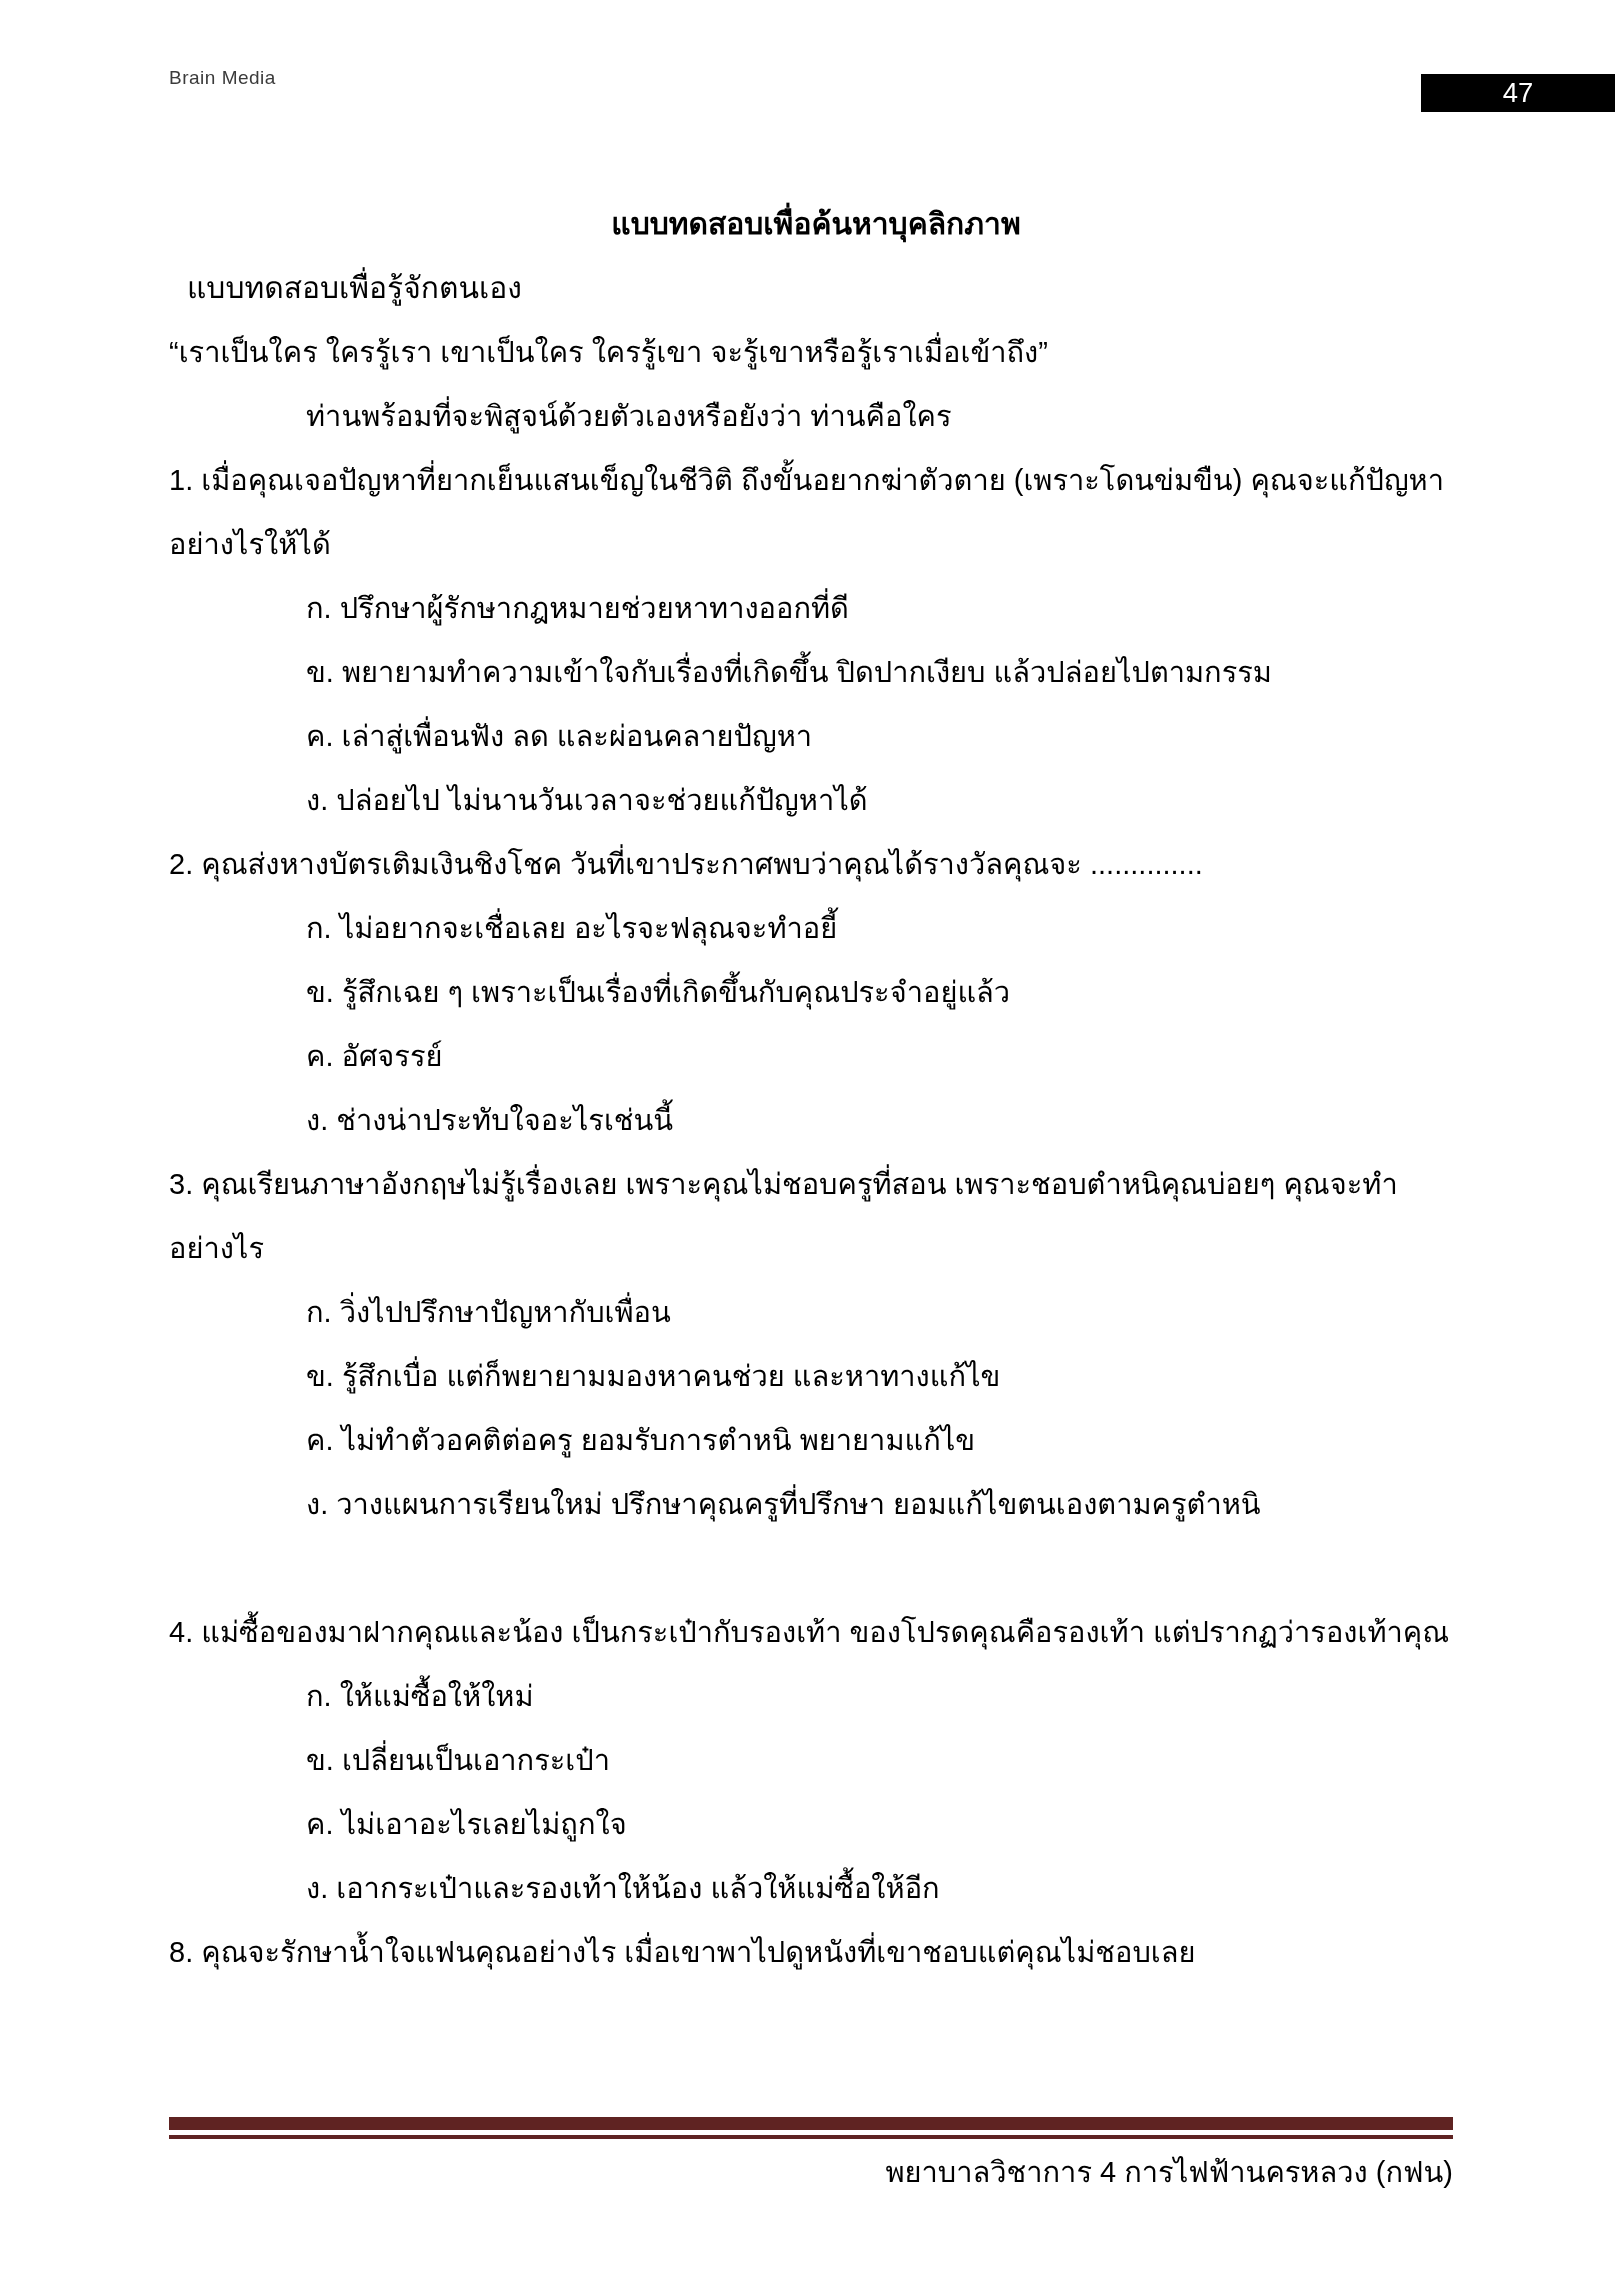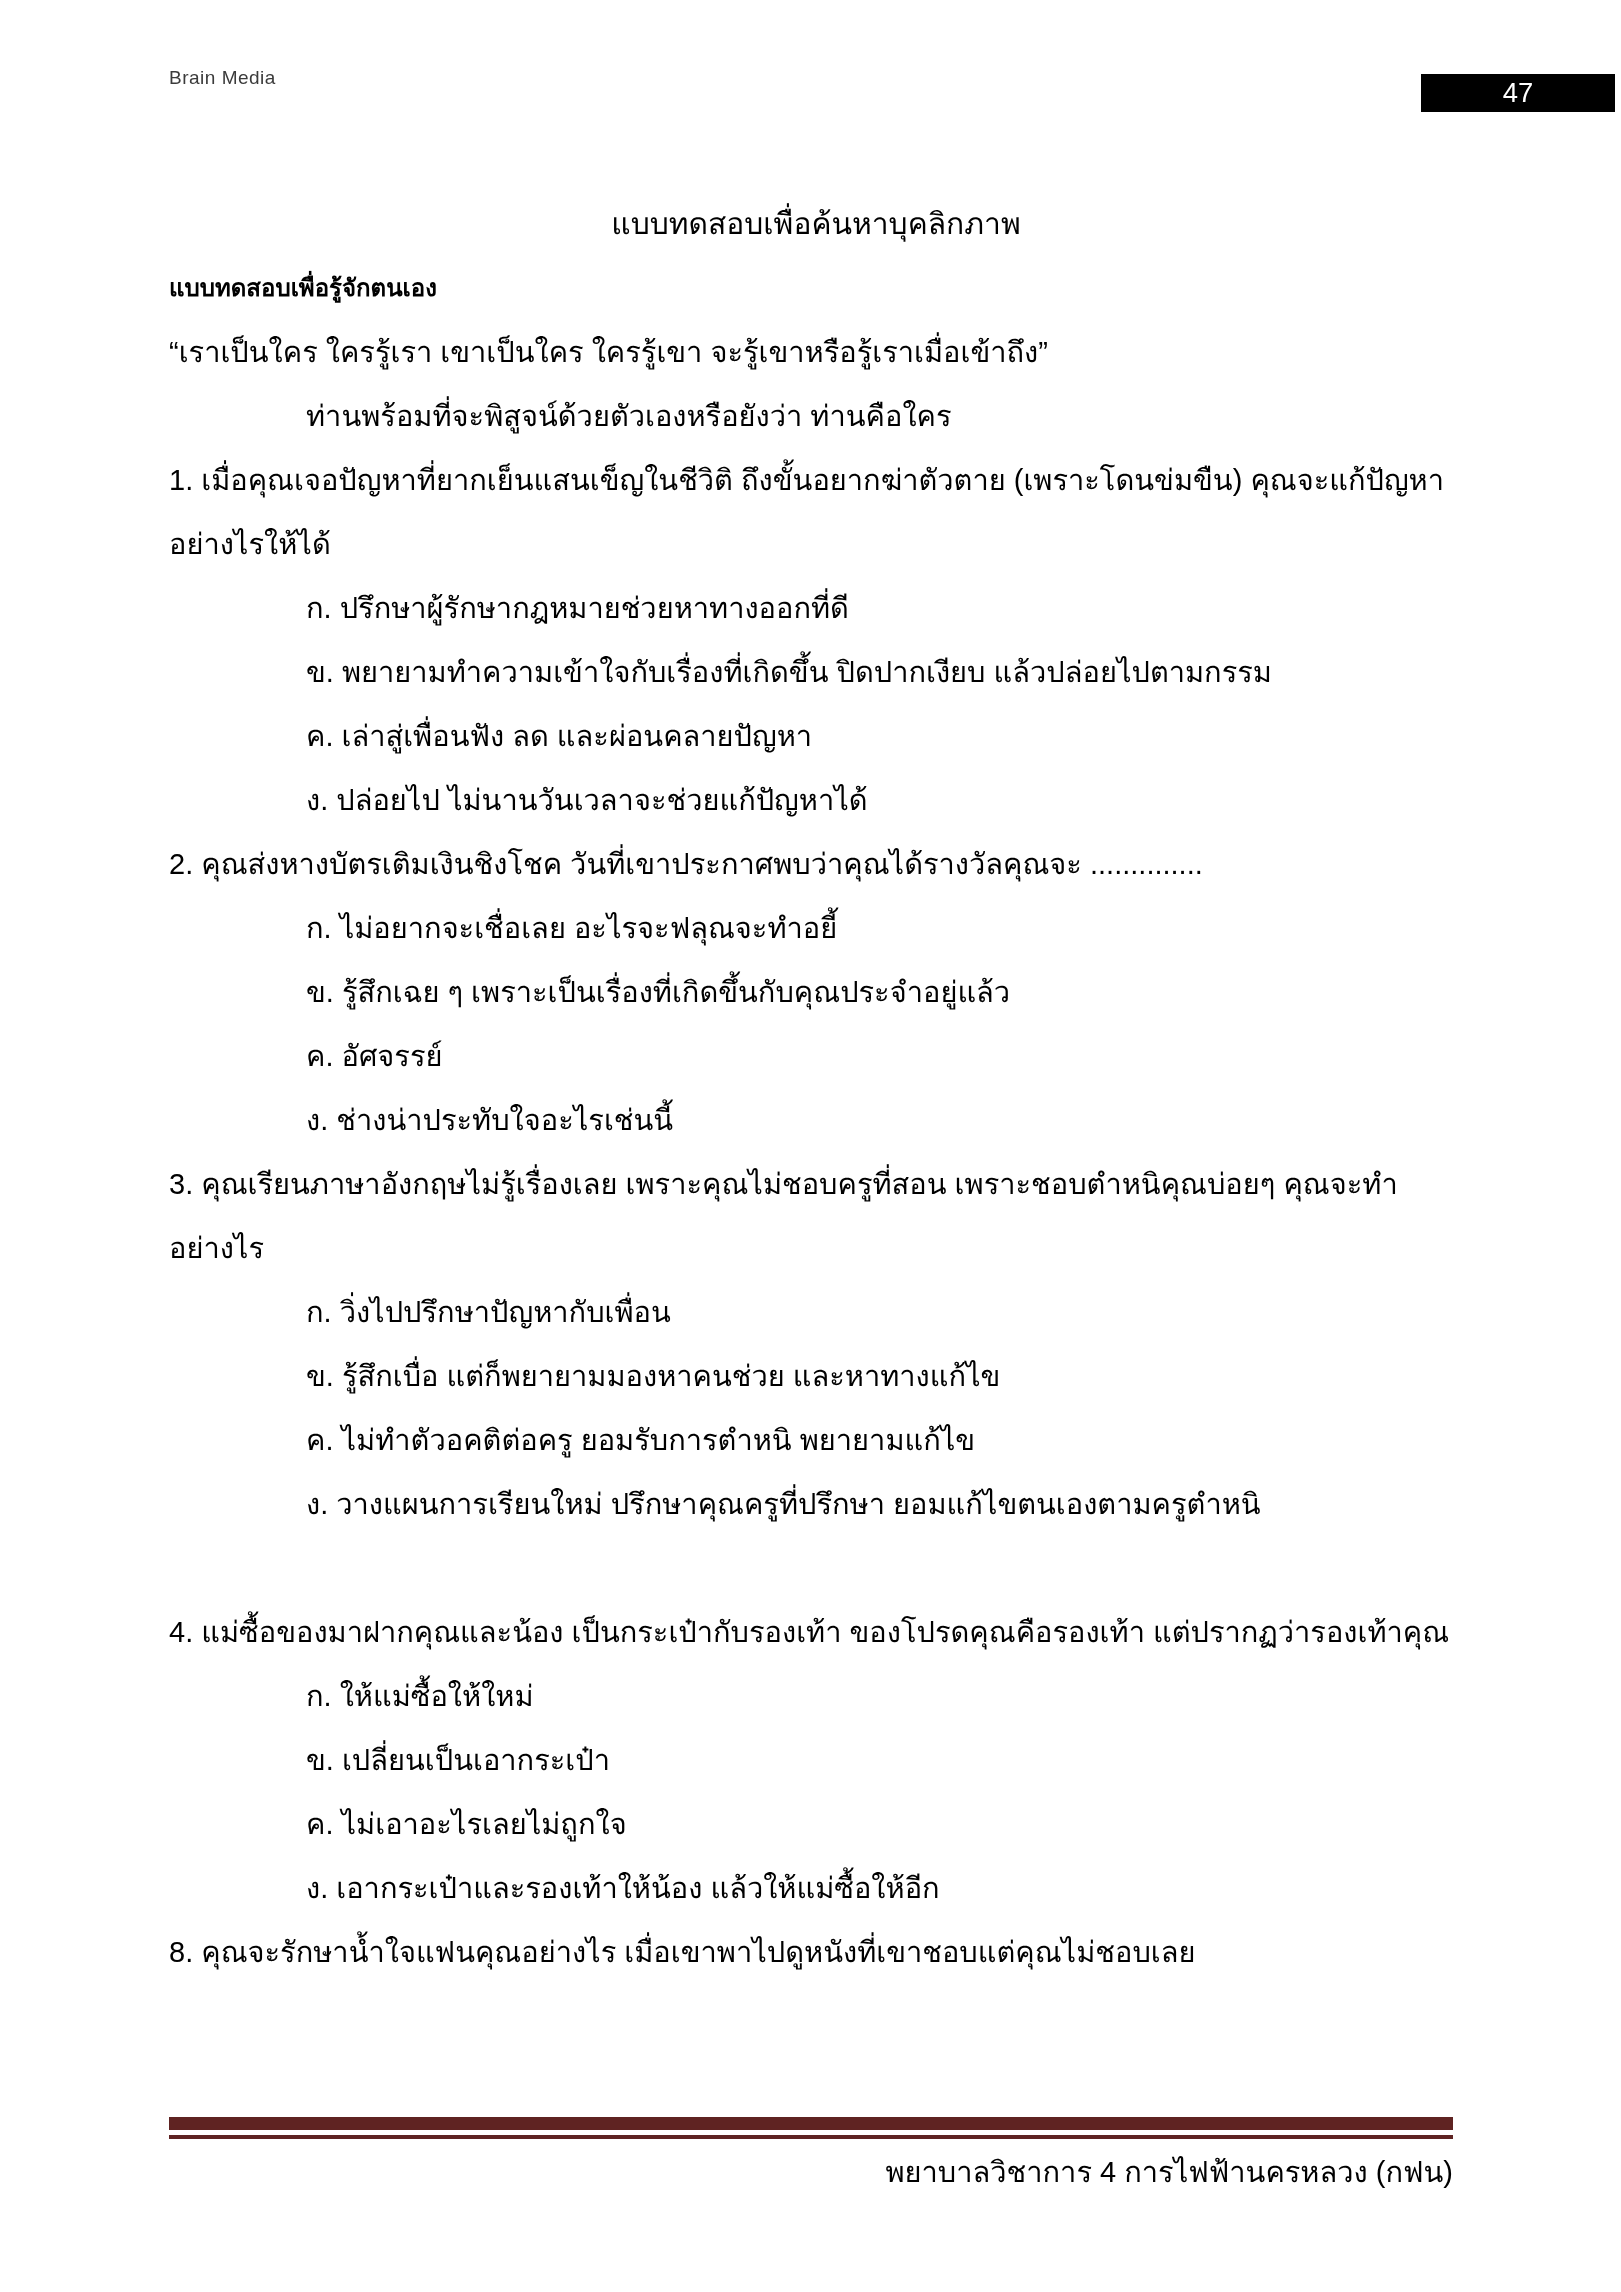--- a/index.html
+++ b/index.html
@@ -44,26 +44,27 @@
     width: 1294px;
     font-size: 29px;
     line-height: 64px;
   }
   .line {
     height: 64px;
     white-space: nowrap;
   }
   .title-line {
     text-align: center;
-    font-weight: normal;
+    font-weight: bold;
     font-size: 30px;
   }
   .heading-line {
-    font-weight: bold;
-    font-size: 24px;
+    font-weight: normal;
+    font-size: 30px;
+    margin-left: 18px;
   }
   .indent {
     padding-left: 137px;
   }
   .gap-before {
     margin-top: 64px;
   }
   .footer-bar-thick {
     position: absolute;
     left: 169px;

